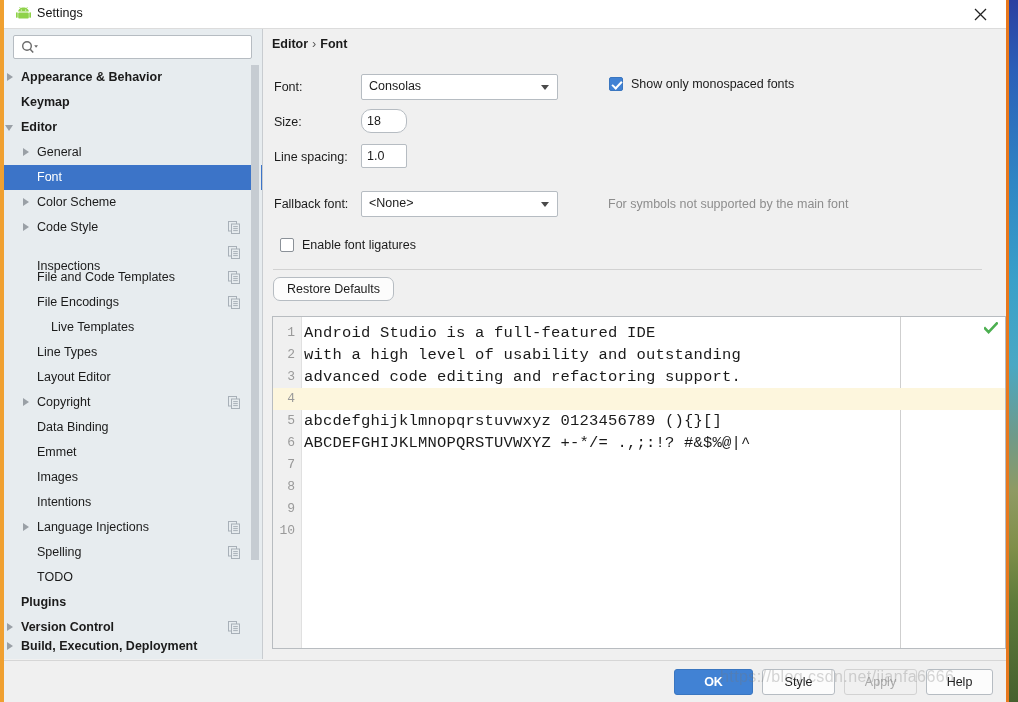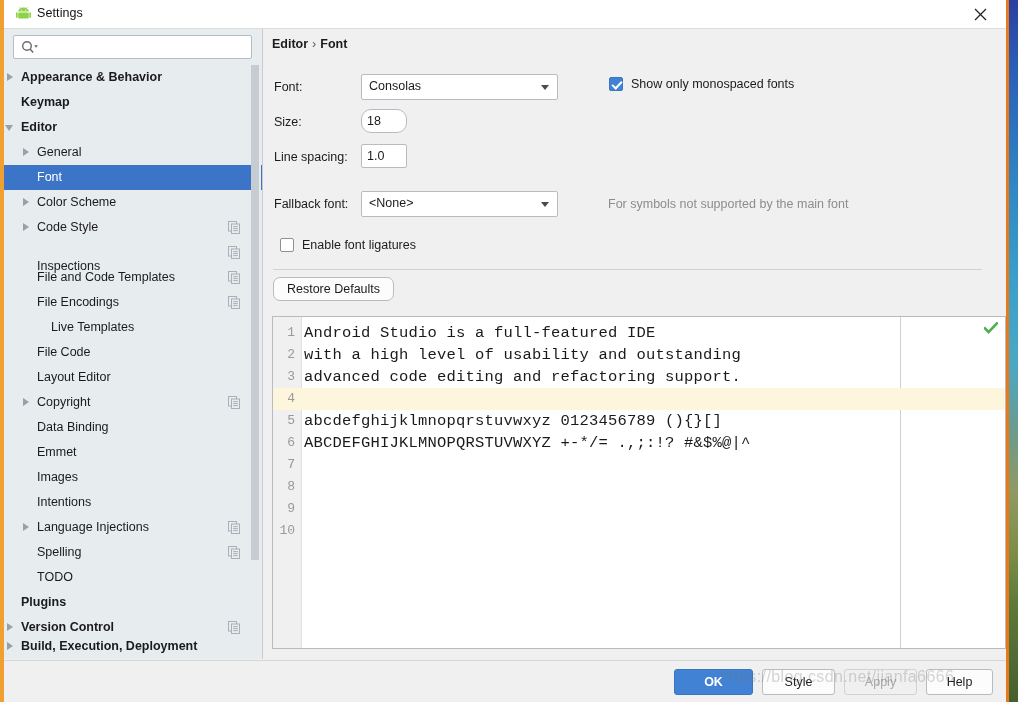--- a/index.html
+++ b/index.html
@@ -505,21 +505,21 @@
                 <line x1="5.2" y1="7.6" x2="9.8" y2="7.6" stroke="#a8b0b8" stroke-width="1"></line>
                 <line x1="5.2" y1="9.6" x2="9.8" y2="9.6" stroke="#a8b0b8" stroke-width="1"></line>
               </svg></span>
           </div>
           <div class="tree-row">
             <span class="arrow none" style="margin-left: 18px;"></span>
             <span class="tree-label" style="margin-left: 20px;">Live Templates</span>
           </div>
           <div class="tree-row">
             <span class="arrow none" style="margin-left: 18px;"></span>
-            <span class="tree-label" style="margin-left: 6px;">File Code</span>
+            <span class="tree-label" style="margin-left: 6px;">Line Types</span>
           </div>
           <div class="tree-row">
             <span class="arrow none" style="margin-left: 18px;"></span>
             <span class="tree-label" style="margin-left: 6px;">Layout Editor</span>
           </div>
           <div class="tree-row">
             <span class="arrow collapsed" style="margin-left: 18px;"></span>
             <span class="tree-label" style="margin-left: 6px;">Copyright</span>
             <span class="copy-icon"><svg width="12" height="13" viewBox="0 0 12 13">
                 <rect x="0.5" y="0.5" width="8" height="9.5" fill="none" stroke="#a8b0b8" stroke-width="1"></rect>

